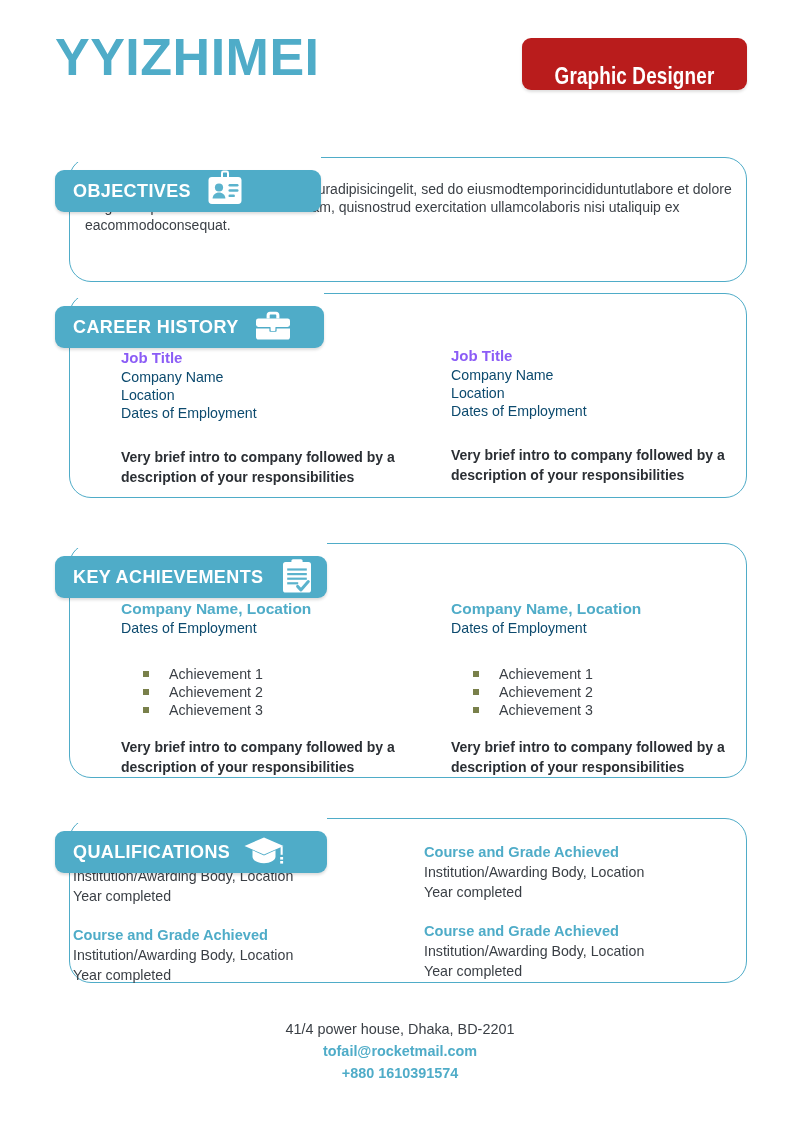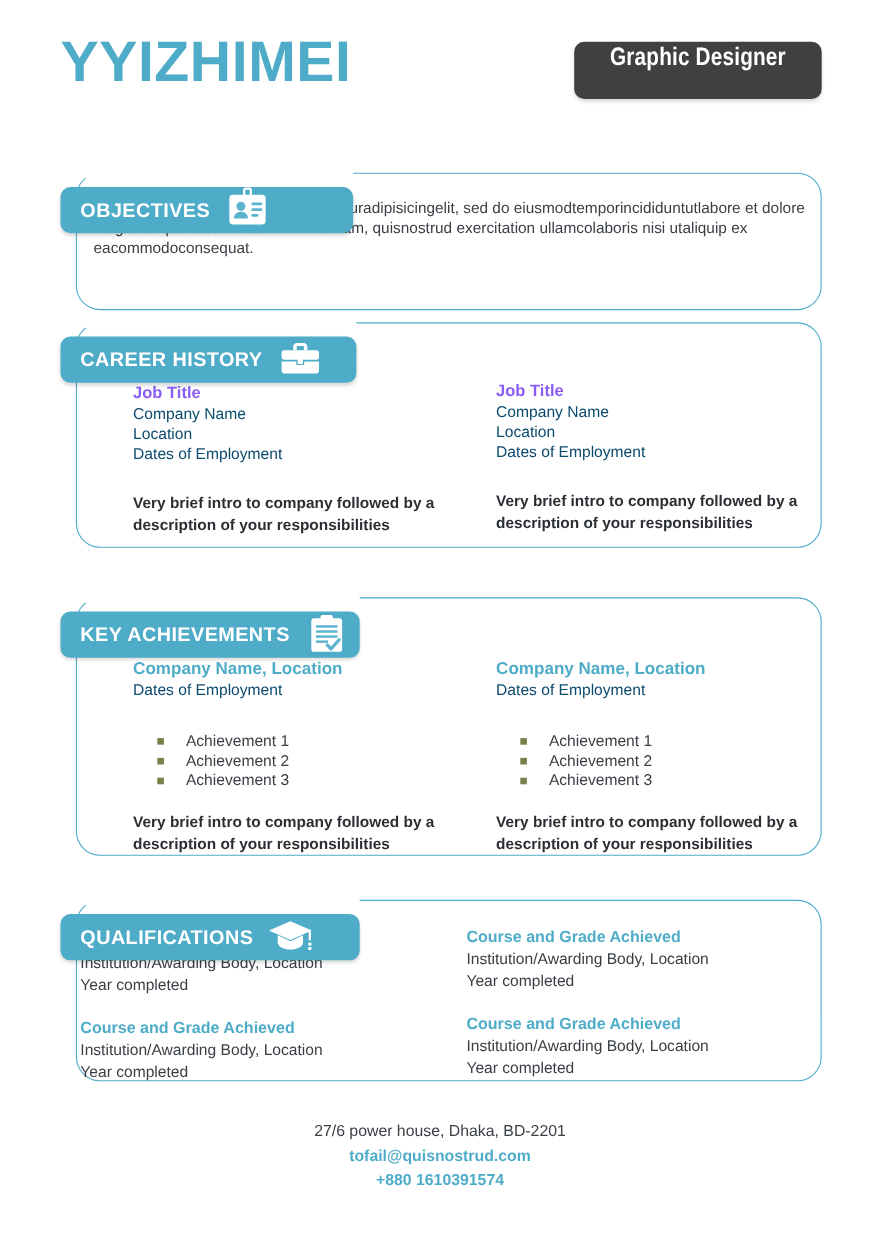--- a/index.html
+++ b/index.html
@@ -37,24 +37,24 @@
     color: #4FACC8;
     line-height: 62px;
     white-space: nowrap;
   }
   .role-badge {
     position: absolute;
     left: 522px;
     top: 38px;
     width: 225px;
     height: 52px;
-    background: #404040;
+    background: #b91c1c;
     border-radius: 9px;
     display: flex;
-    align-items: flex-start;
+    align-items: flex-end;
     justify-content: center;
     box-shadow: 0 2px 3px rgba(0,0,0,0.13);
   }
   .role-badge-label {
     color: #ffffff;
     font-size: 23px;
     font-weight: bold;
     letter-spacing: 0.2px;
     transform: scaleX(0.82);
     white-space: nowrap;
@@ -345,18 +345,18 @@
       <div class="qual-title">Course and Grade Achieved</div>
       <div class="qual-line">Institution/Awarding Body, Location</div>
       <div class="qual-line">Year completed</div>
       <div class="qual-title" style="margin-top:19px;">Course and Grade Achieved</div>
       <div class="qual-line">Institution/Awarding Body, Location</div>
       <div class="qual-line">Year completed</div>
     </div>
   </div>
 
   <div class="footer">
-    <div class="foot-addr">27/6 power house, Dhaka, BD-2201</div>
-    <div class="foot-link">tofail@quisnostrud.com</div>
+    <div class="foot-addr">41/4 power house, Dhaka, BD-2201</div>
+    <div class="foot-link">tofail@rocketmail.com</div>
     <div class="foot-link">+880 1610391574</div>
   </div>
 
 </div>
 
 </body></html>

